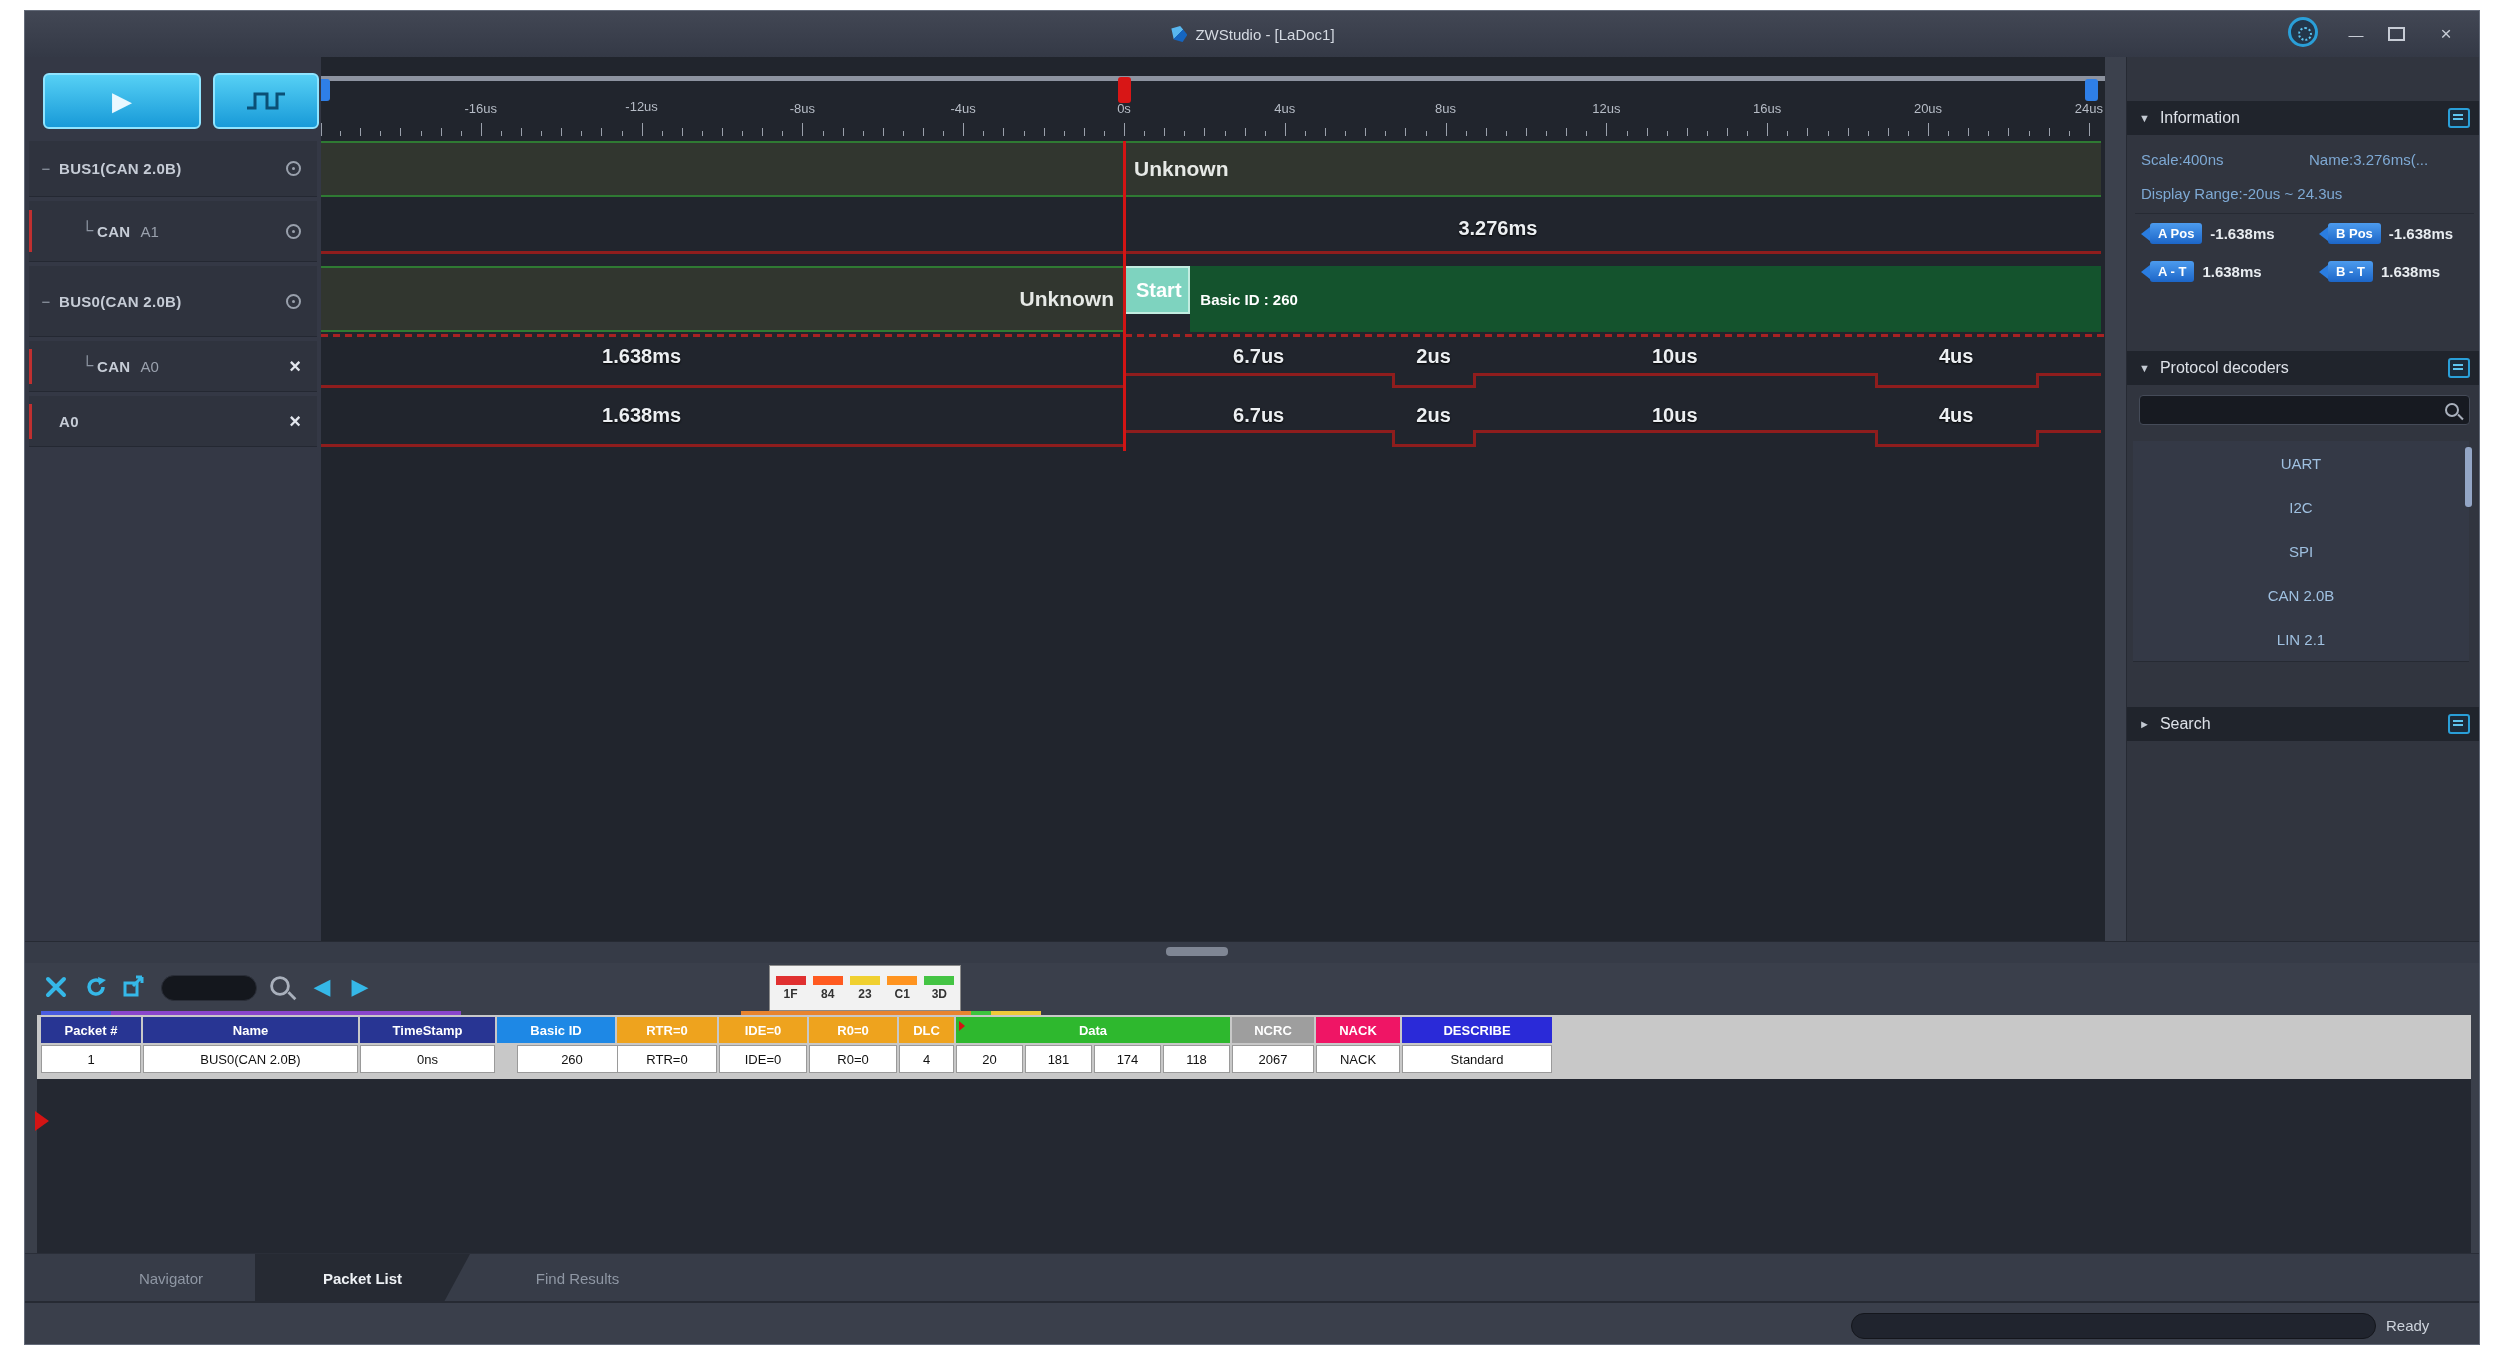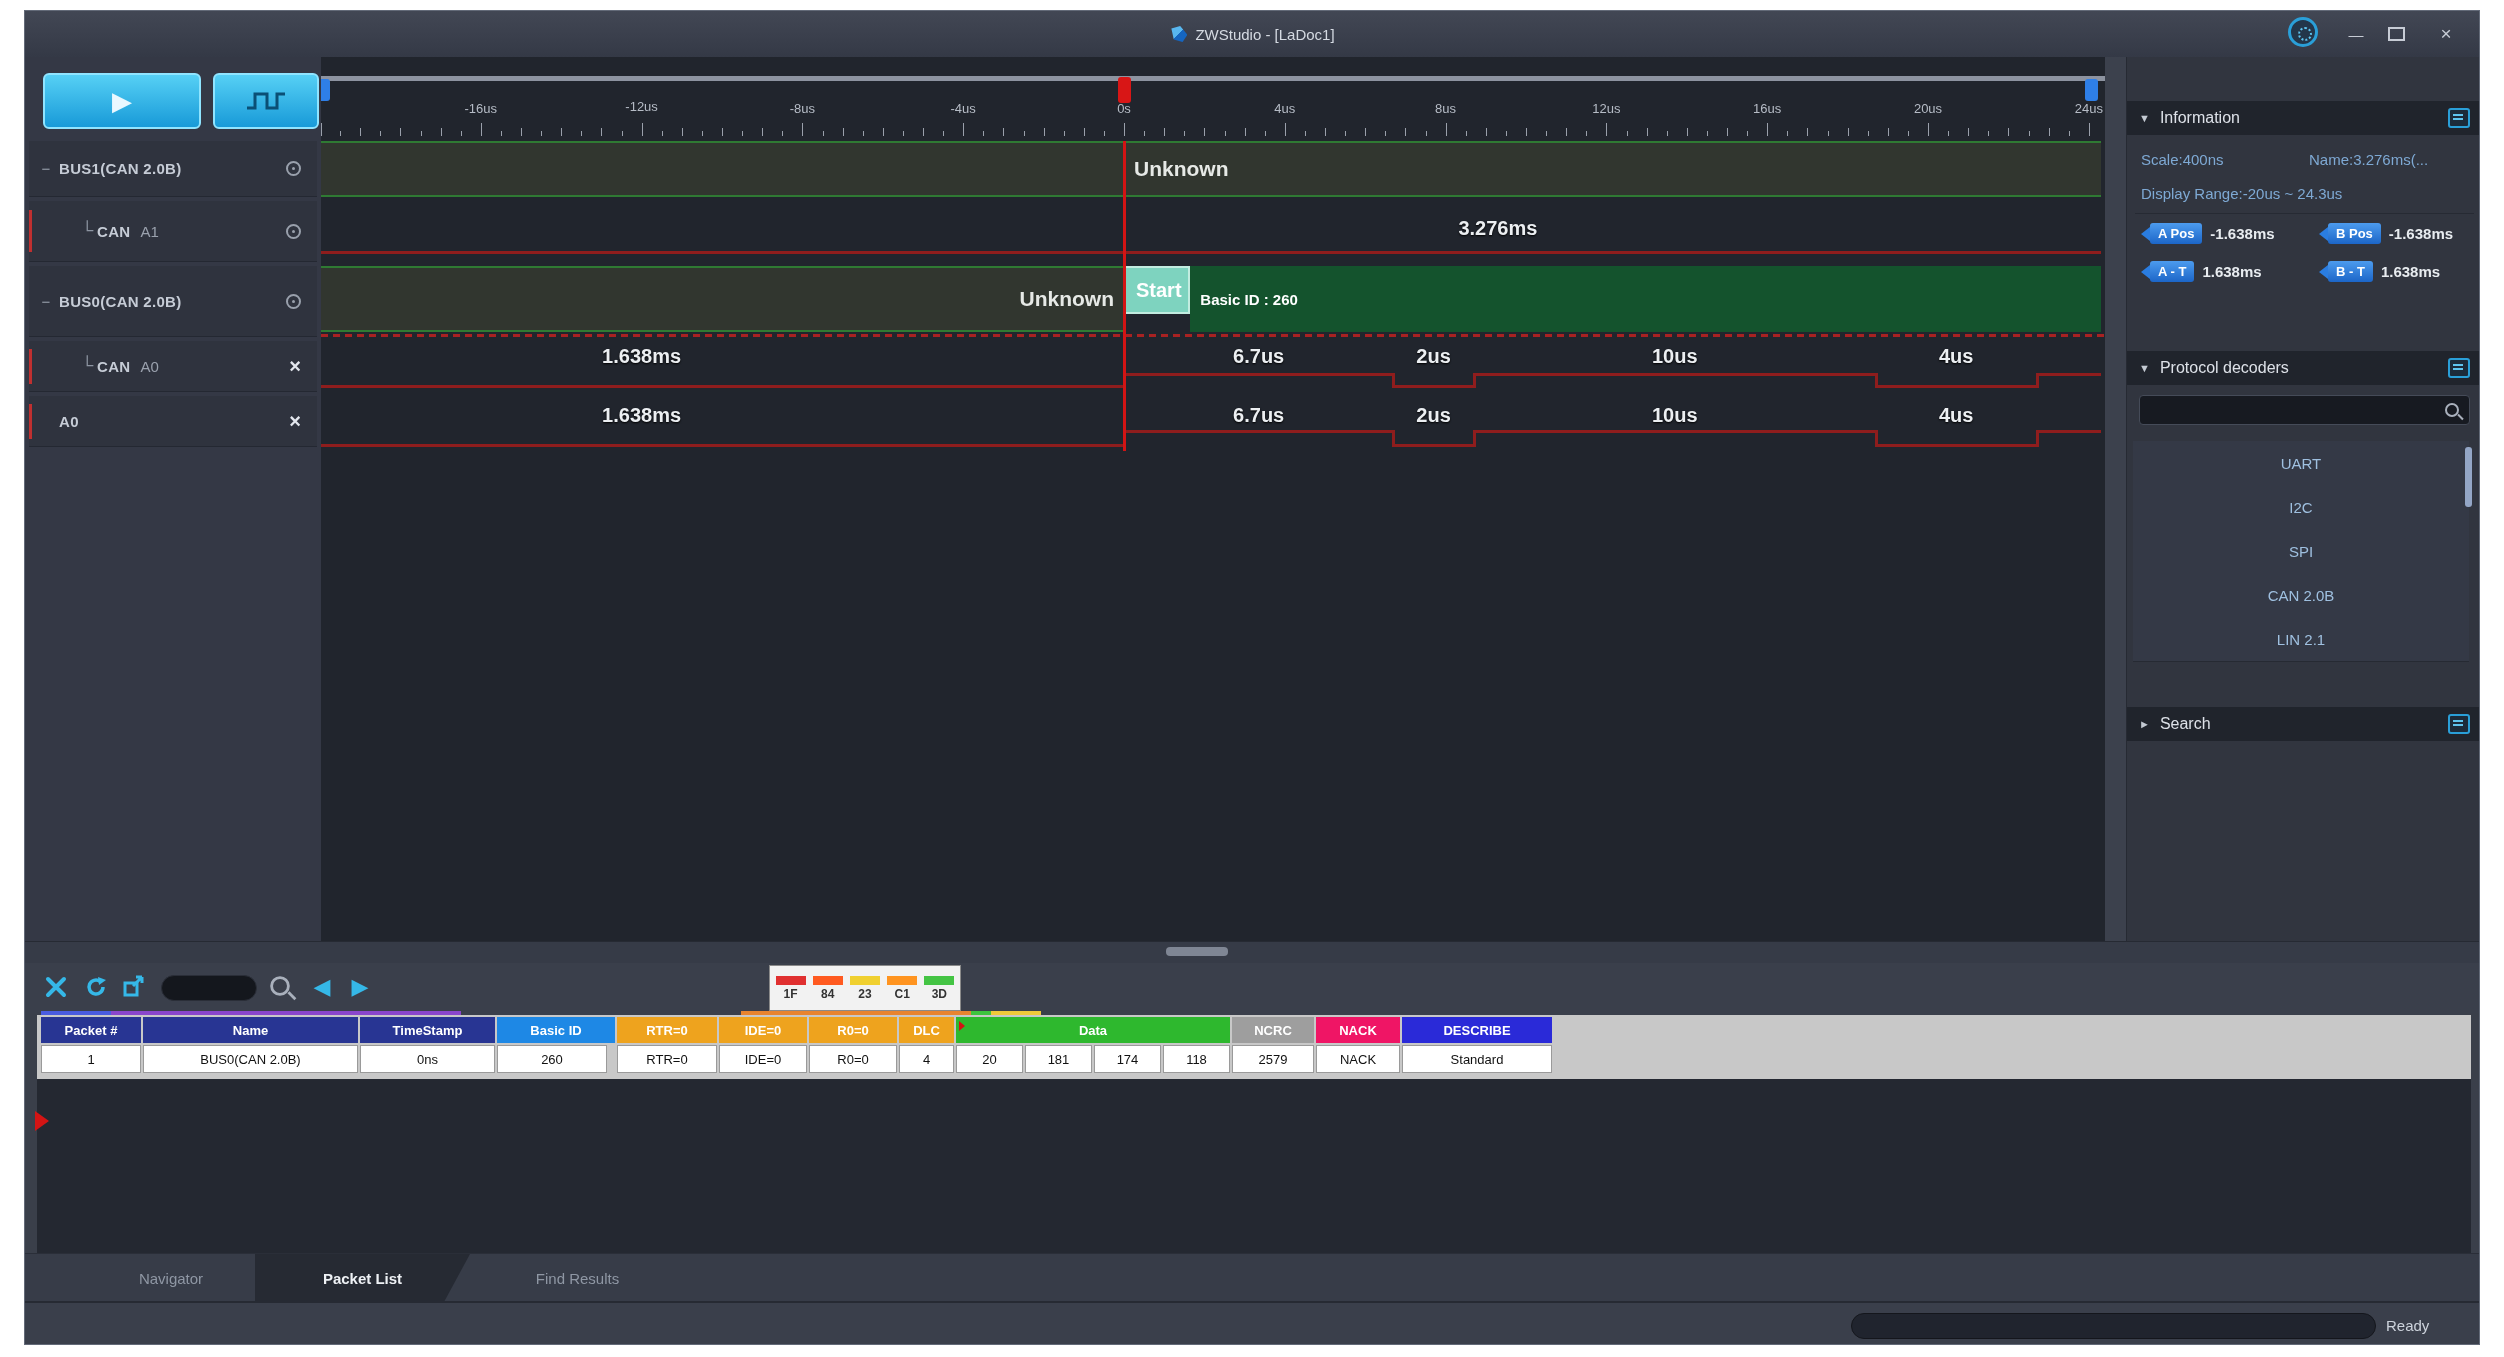--- a/index.html
+++ b/index.html
@@ -430,30 +430,30 @@
         <div class="th" style="left: 694px; top: 1006px; width: 88px; background: rgb(238, 163, 30);">IDE=0</div>
         <div class="th" style="left: 784px; top: 1006px; width: 88px; background: rgb(238, 163, 30);">R0=0</div>
         <div class="th" style="left: 874px; top: 1006px; width: 55px; background: rgb(238, 163, 30);">DLC</div>
         <div class="th" style="left: 931px; top: 1006px; width: 274px; background: rgb(46, 184, 46);">Data<div style="position: absolute; left: 3px; top: 4px; width: 0px; height: 0px; border-top: 5px solid transparent; border-bottom: 5px solid transparent; border-left: 6px solid rgb(211, 20, 20);"></div></div>
         <div class="th" style="left: 1207px; top: 1006px; width: 82px; background: rgb(158, 158, 158);">NCRC</div>
         <div class="th" style="left: 1291px; top: 1006px; width: 84px; background: rgb(239, 21, 101);">NACK</div>
         <div class="th" style="left: 1377px; top: 1006px; width: 150px; background: rgb(42, 42, 216);">DESCRIBE</div>
         <div class="td" style="left: 16px; top: 1034px; width: 100px;">1</div>
         <div class="td" style="left: 118px; top: 1034px; width: 215px;">BUS0(CAN 2.0B)</div>
         <div class="td" style="left: 335px; top: 1034px; width: 135px;">0ns</div>
-        <div class="td" style="left: 472px; top: 1034px; width: 110px;">260</div>
+        <div class="td" style="left: 492px; top: 1034px; width: 110px;">260</div>
         <div class="td" style="left: 592px; top: 1034px; width: 100px;">RTR=0</div>
         <div class="td" style="left: 694px; top: 1034px; width: 88px;">IDE=0</div>
         <div class="td" style="left: 784px; top: 1034px; width: 88px;">R0=0</div>
         <div class="td" style="left: 874px; top: 1034px; width: 55px;">4</div>
         <div class="td" style="left: 931px; top: 1034px; width: 67px;">20</div>
         <div class="td" style="left: 1000px; top: 1034px; width: 67px;">181</div>
         <div class="td" style="left: 1069px; top: 1034px; width: 67px;">174</div>
         <div class="td" style="left: 1138px; top: 1034px; width: 67px;">118</div>
-        <div class="td" style="left: 1207px; top: 1034px; width: 82px;">2579</div>
+        <div class="td" style="left: 1207px; top: 1034px; width: 82px;">2067</div>
         <div class="td" style="left: 1291px; top: 1034px; width: 84px;">NACK</div>
         <div class="td" style="left: 1377px; top: 1034px; width: 150px;">Standard</div>
       </div>
     <div class="abs" id="darkarea"></div>
     <div class="abs" id="playhead"></div>
 
     <div class="abs" id="tabsbar">
         <div class="tab" style="left: 76px; width: 140px;">Navigator</div>
         <div class="tab active" style="left: 230px; width: 215px;">Packet List</div>
         <div class="tab" style="left: 460px; width: 185px;">Find Results</div>

